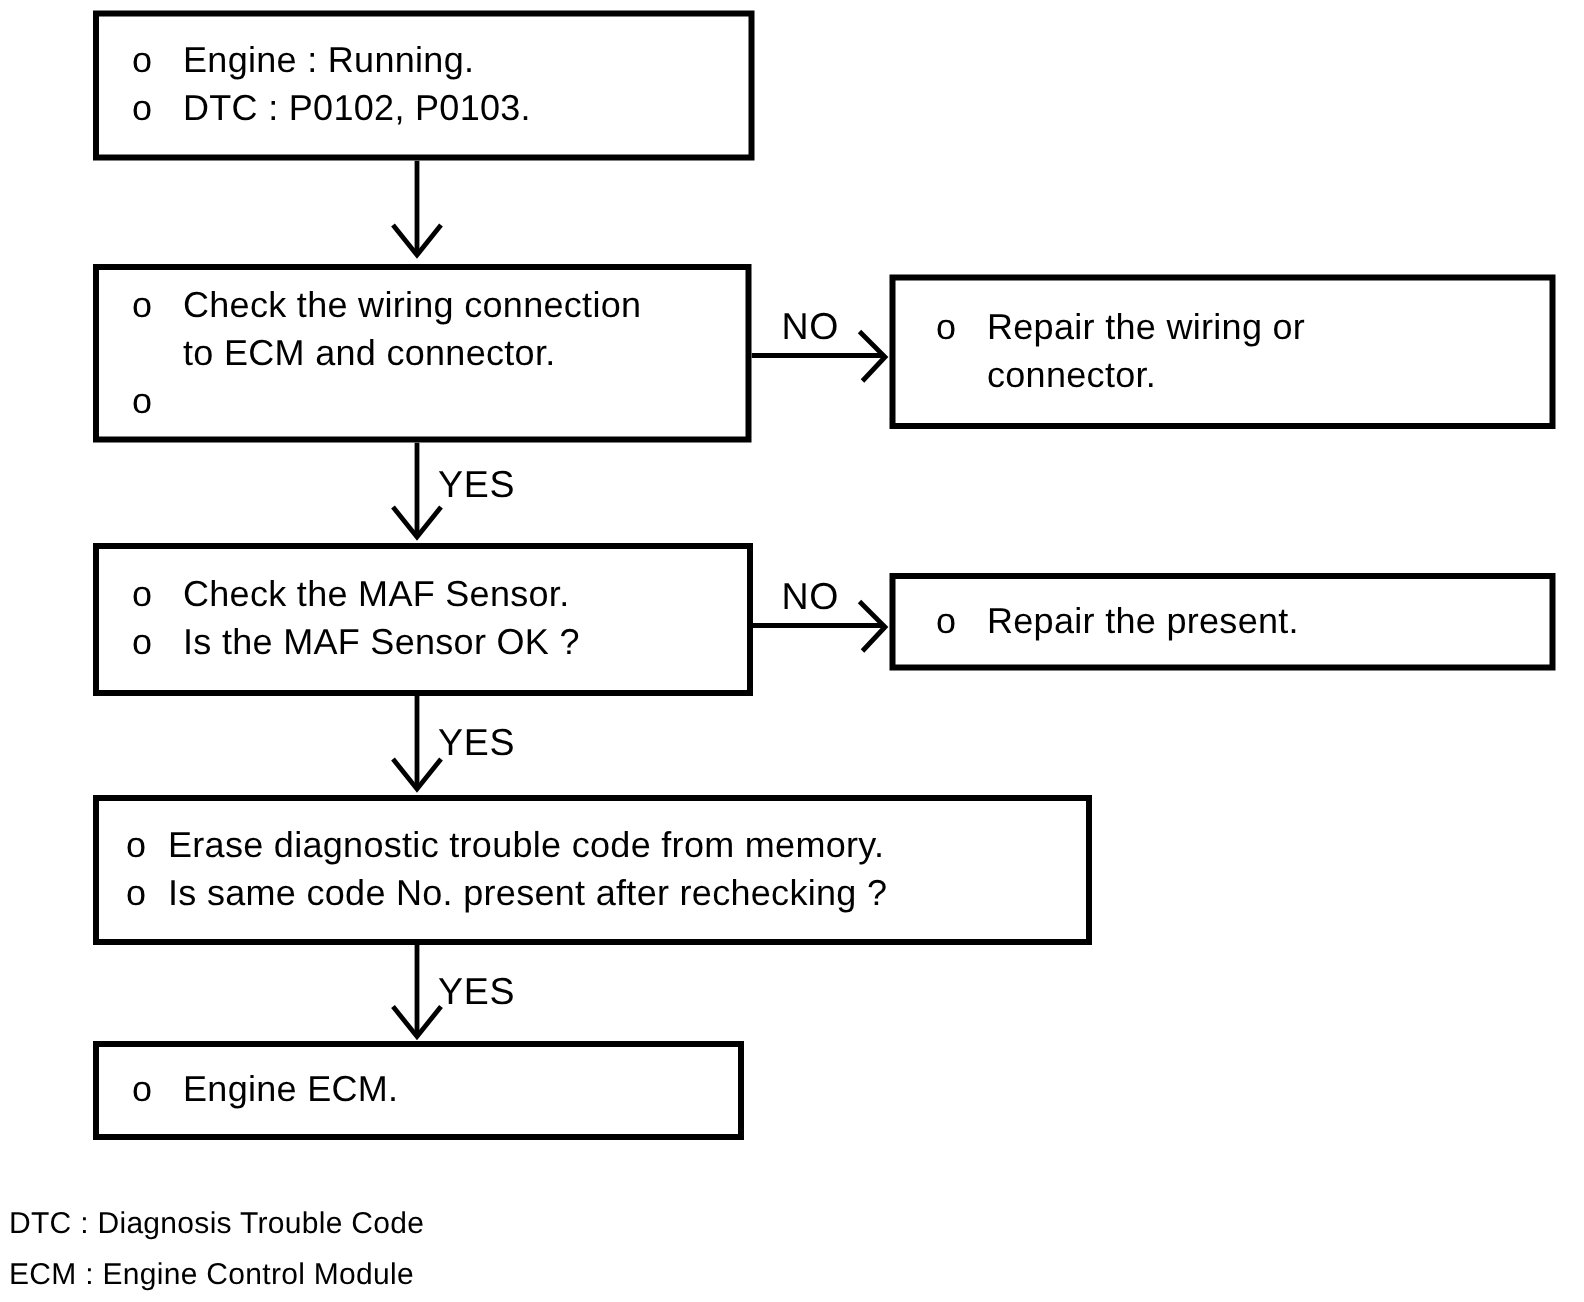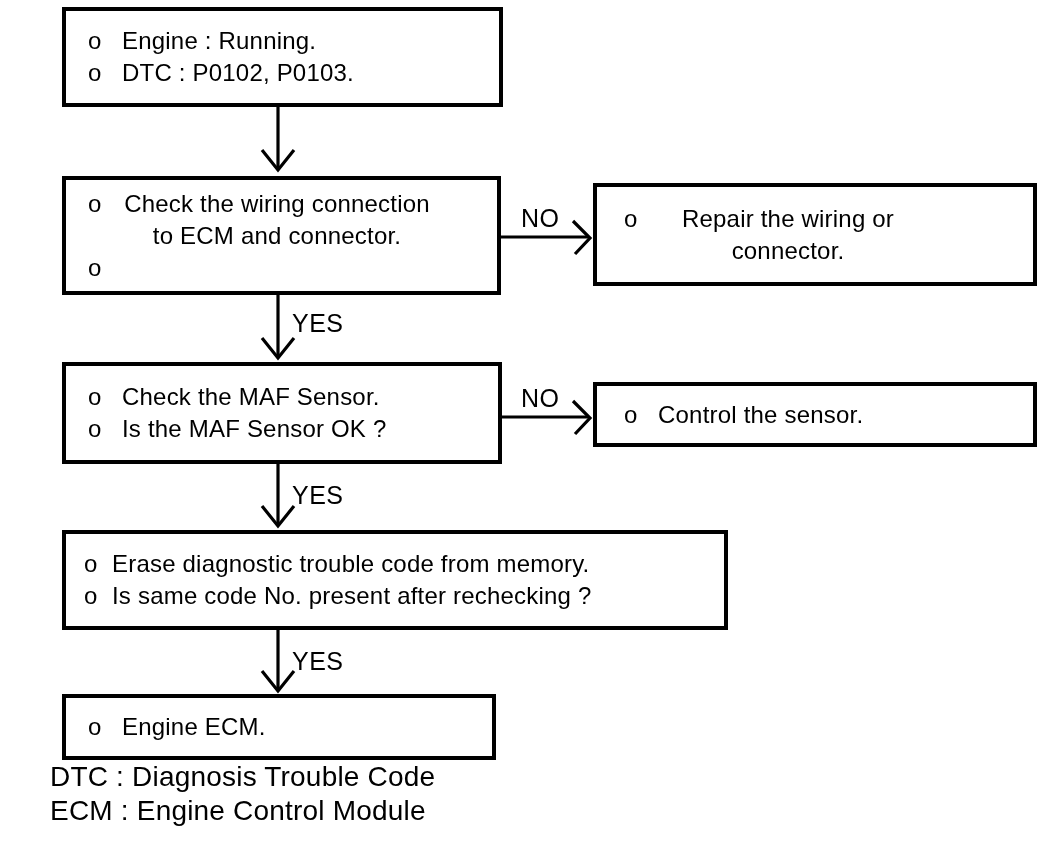--- a/index.html
+++ b/index.html
@@ -44,38 +44,37 @@
     display: flex;
     align-items: baseline;
     font-size: 24px;
     line-height: 32px;
     letter-spacing: 0.2px;
   }
   .bullet {
     flex: 0 0 34px;
     width: 34px;
   }
-  .text { flex: 0 1 auto; text-align: center; }
+  .text { flex: 0 1 auto; }
   .wrap-310 { max-width: 310px; }
   .wrap-260 { max-width: 260px; }
   .edge-label {
     position: absolute;
     font-size: 25px;
     line-height: 27px;
     letter-spacing: 0.5px;
     white-space: nowrap;
   }
   .legend {
     position: absolute;
     left: 6px;
-    top: 760px;
-    font-size: 28px;
+    top: 799px;
+    font-size: 20px;
     line-height: 34px;
     letter-spacing: 0.2px;
-    margin-left: 44px;
   }
 </style>
 </head>
 <body>
 
 <div class="canvas">
 
   <svg class="connectors" viewBox="0 0 1056 868" xmlns="http://www.w3.org/2000/svg">
     <g>
       <line x1="278" y1="107" x2="278" y2="169"></line>
@@ -138,21 +137,21 @@
     </div>
     <div class="row">
       <span class="bullet">o</span>
       <span class="text">Is the MAF Sensor OK ?</span>
     </div>
   </div>
 
   <div class="node" style="left:593px; top:382px; width:444px; height:65px; padding-left:27px;">
     <div class="row">
       <span class="bullet">o</span>
-      <span class="text">Control the sensor.</span>
+      <span class="text">Repair the present.</span>
     </div>
   </div>
 
   <div class="node" style="left:62px; top:530px; width:666px; height:100px; padding-left:18px;">
     <div class="row">
       <span class="bullet" style="flex-basis:28px;width:28px;">o</span>
       <span class="text">Erase diagnostic trouble code from memory.</span>
     </div>
     <div class="row">
       <span class="bullet" style="flex-basis:28px;width:28px;">o</span>

